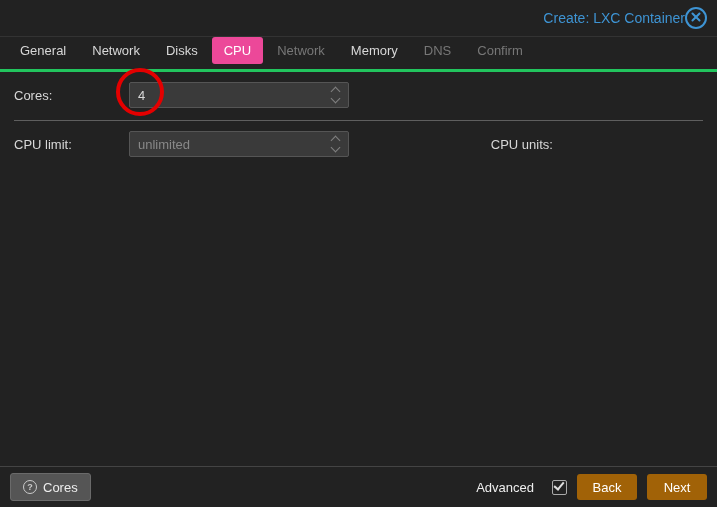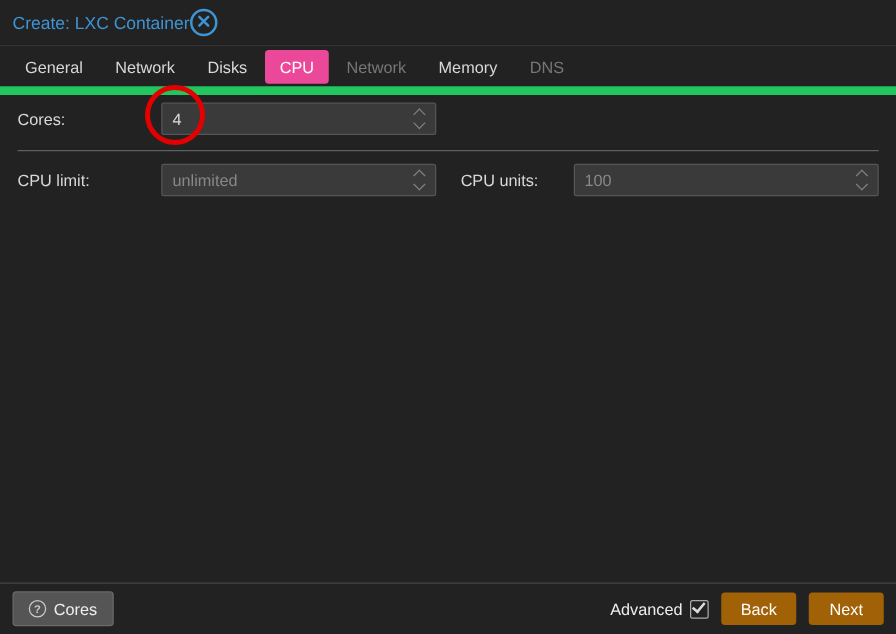--- a/index.html
+++ b/index.html
@@ -18,21 +18,21 @@
     width: 717px;
     height: 507px;
     background: #222;
     box-sizing: border-box;
   }
 
   
   .header {
     display: flex;
     align-items: center;
-    justify-content: flex-start;
+    justify-content: flex-end;
     height: 36px;
     padding: 0 10px;
     border-bottom: 1px solid #333;
   }
   .title {
     color: #3e94d4;
     font-size: 14px;
   }
   .close-icon {
     width: 18px;
@@ -52,25 +52,25 @@
     height: 2px;
     background: #3e94d4;
     border-radius: 2px;
   }
   .close-icon::before { transform: rotate(45deg); }
   .close-icon::after  { transform: rotate(-45deg); }
 
   
   .tabs {
     display: flex;
-    align-items: center;
+    align-items: flex-start;
     height: 32px;
     padding: 0 8px;
     gap: 2px;
-    border-bottom: 7px solid #22c55e;
+    border-bottom: 3px solid #22c55e;
   }
   .tab {
     padding: 6px 12px;
     border-radius: 3px;
     color: #d8d8d8;
     cursor: pointer;
     font-size: 13px;
   }
   .tab.active {
     background: #ec4899;
@@ -183,21 +183,21 @@
     align-items: center;
     justify-content: center;
     font-size: 9px;
     font-weight: bold;
     color: #ccc;
   }
   .footer-spacer { flex: 1; }
   .adv {
     display: flex;
     align-items: center;
-    gap: 6px;
+    gap: 18px;
     color: #eee;
   }
   .adv-check {
     width: 13px;
     height: 13px;
     border: 1px solid #aaa;
     border-radius: 2px;
     position: relative;
   }
   .adv-check::after {
@@ -239,20 +239,21 @@
   </div>
 
   <div class="tabs">
     <div class="tab">General</div>
     <div class="tab">Network</div>
     <div class="tab">Disks</div>
     <div class="tab active">CPU</div>
     <div class="tab disabled">Network</div>
     <div class="tab">Memory</div>
     <div class="tab disabled">DNS</div>
+    <div class="tab disabled">Confirm</div>
   </div>
 
   <div class="content">
     <div class="form-area">
 
       <div class="row">
         <div class="field" style="max-width:350px">
           <label>Cores:</label>
           <div class="spinner">
             <span>4</span>
@@ -267,24 +268,20 @@
       <div class="row">
         <div class="field">
           <label>CPU limit:</label>
           <div class="spinner placeholder">
             <span>unlimited</span>
             <span class="chevrons"></span>
           </div>
         </div>
         <div class="field">
           <label style="width:90px">CPU units:</label>
-          <div class="spinner placeholder">
-            <span>100</span>
-            <span class="chevrons"></span>
-          </div>
         </div>
       </div>
 
     </div>
   </div>
 
   <div class="highlight" style="left:116px; top:68px; width:40px; height:40px;"></div>
 
   <div class="footer">
     <div class="help-btn">

